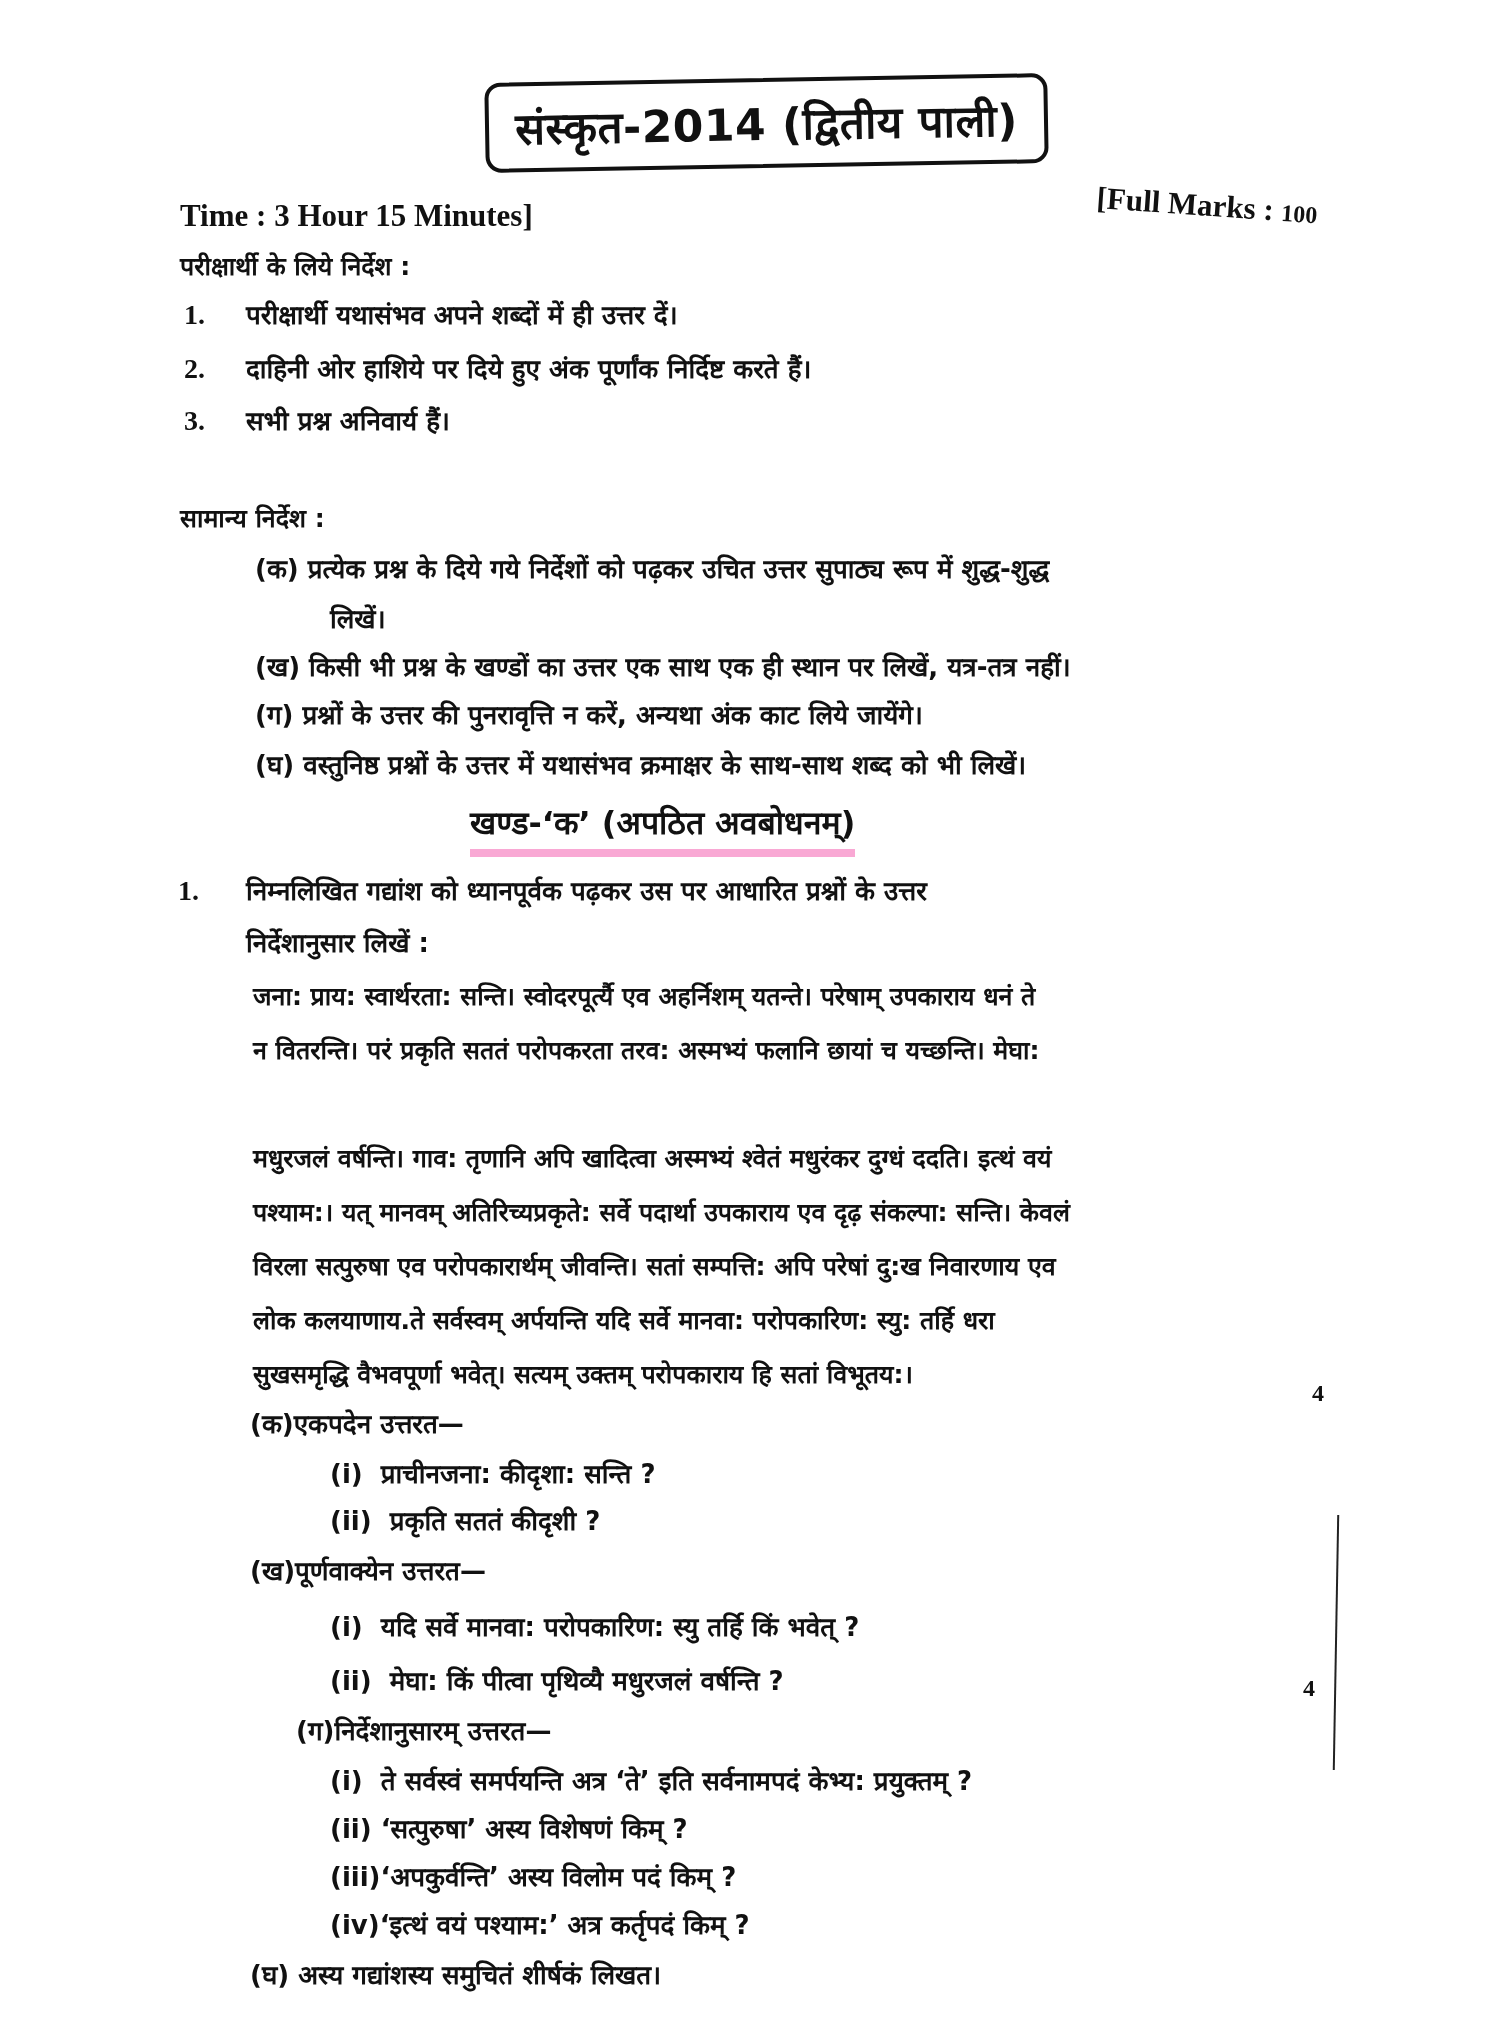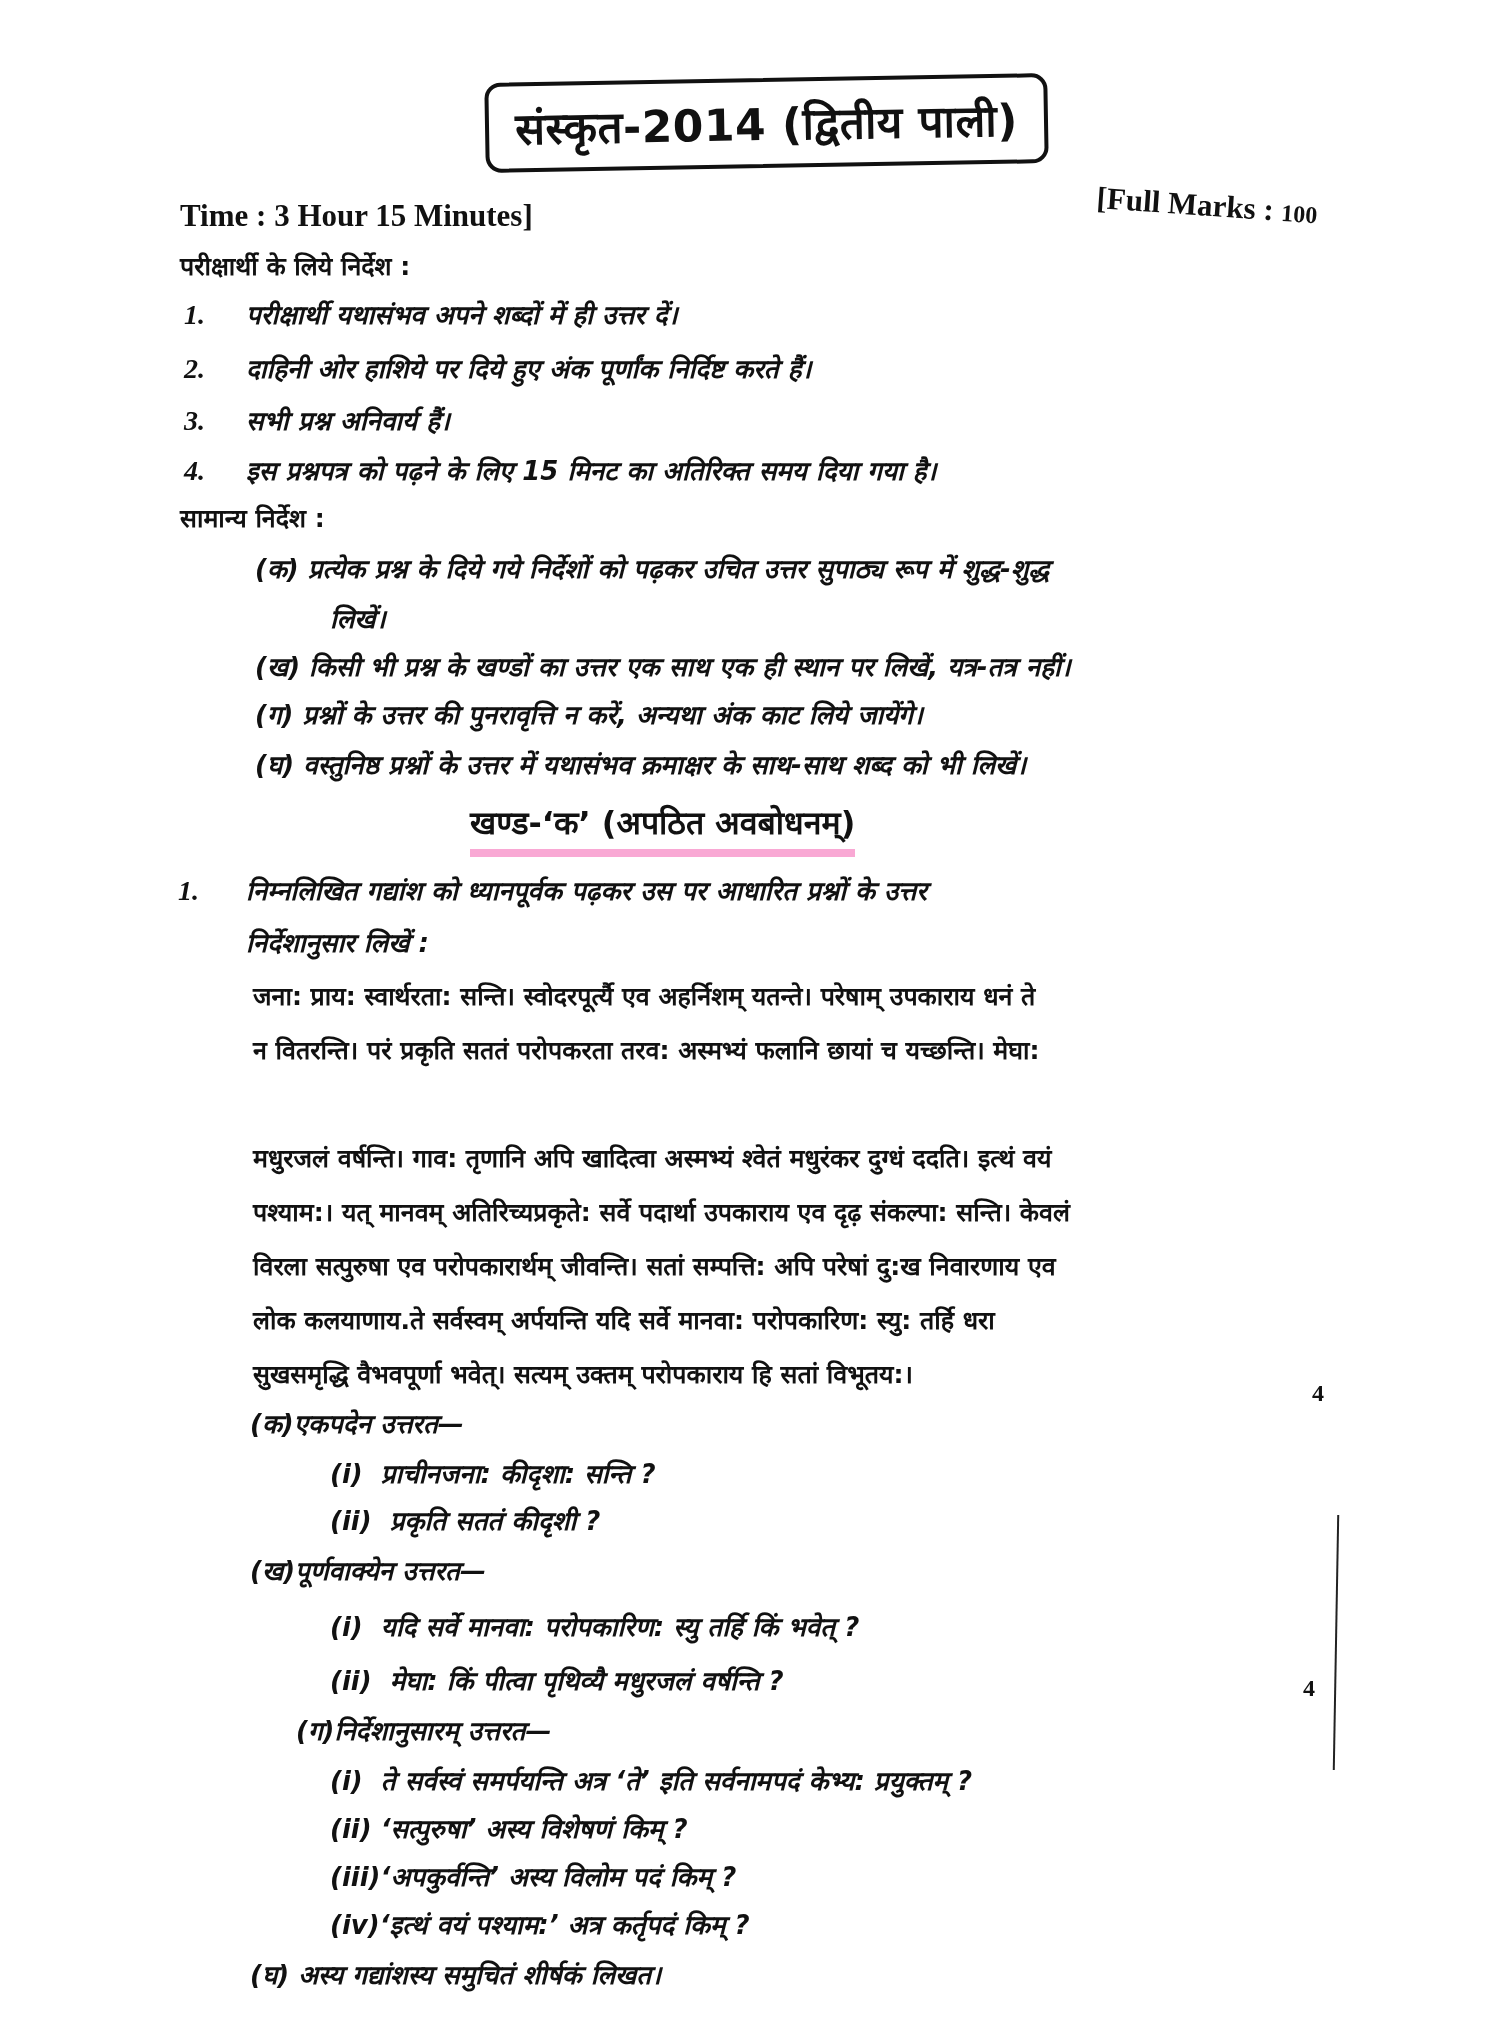--- a/index.html
+++ b/index.html
@@ -8,21 +8,21 @@
   .page { position:absolute; left:0; top:0; width:1505px; height:1790px; }
   .title-box { position:absolute; left:485px; top:78px; width:555px; height:82px;
     border:4px solid #111; border-radius:16px; transform:rotate(-1deg);
     display:flex; align-items:center; justify-content:center;
     font-weight:bold; font-size:44px; letter-spacing:0.5px; }
   .abs { position:absolute; white-space:nowrap; }
   .time { left:180px; top:198px; font-family:"Liberation Serif", serif; font-weight:bold; font-size:31px; }
   .marks { left:1098px; top:180px; font-family:"Liberation Serif", serif; font-weight:bold; font-size:31px; transform:rotate(4deg); transform-origin:left top; }
   .marks .small { font-size:24px; }
   .h { font-weight:bold; font-size:25px; }
-  .line { font-weight:bold; font-size:26px;font-style:italic; }
+  .line { font-weight:bold; font-size:26px; }
   .num { display:inline-block; width:62px; font-family:"Liberation Serif", serif; font-weight:bold; font-size:28px; }
   .sec-title { left:470px; top:800px; font-weight:bold; font-size:32px; padding-bottom:6px;
      border-bottom:8px solid #f9a8d4; }
   .passage { font-weight:bold; font-size:25px; }
   .marks-num { font-family:"Liberation Serif", serif; font-weight:bold; font-size:24px; }
   .vline { position:absolute; left:1335px; top:1515px; width:2px; height:255px; background:#222; transform:rotate(1deg); }
 </style>
 </head>
 <body>
 
@@ -40,23 +40,20 @@
   <div class="abs h" style="left:180px;top:248px;">परीक्षार्थी के लिये निर्देश :</div>
 
   <div class="abs line" style="left:184px;top:296px;">
     <span class="num">1.</span><span>परीक्षार्थी यथासंभव अपने शब्दों में ही उत्तर दें।</span>
   </div>
   <div class="abs line" style="left:184px;top:350px;">
     <span class="num">2.</span><span>दाहिनी ओर हाशिये पर दिये हुए अंक पूर्णांक निर्दिष्ट करते हैं।</span>
   </div>
   <div class="abs line" style="left:184px;top:402px;">
     <span class="num">3.</span><span>सभी प्रश्न अनिवार्य हैं।</span>
-  </div>
-  <div class="abs line" style="left:184px;top:452px;">
-    <span class="num">4.</span><span>इस प्रश्नपत्र को पढ़ने के लिए 15 मिनट का अतिरिक्त समय दिया गया है।</span>
   </div>
 
   <div class="abs h" style="left:180px;top:500px;">सामान्य निर्देश :</div>
 
   <div class="abs line" style="left:255px;top:550px;">
     <span>(क)</span>
     <span>प्रत्येक प्रश्न के दिये गये निर्देशों को पढ़कर उचित उत्तर सुपाठ्य रूप में शुद्ध-शुद्ध</span>
   </div>
   <div class="abs line" style="left:330px;top:600px;">लिखें।</div>
   <div class="abs line" style="left:255px;top:648px;">

